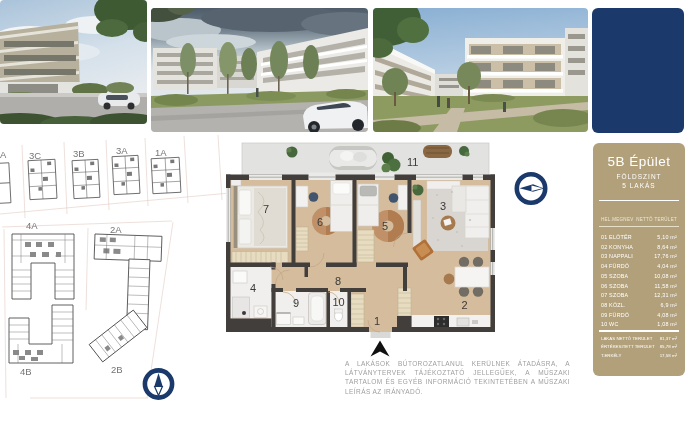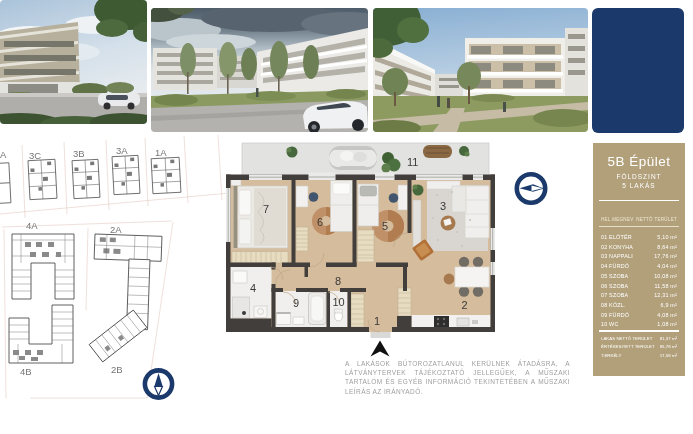--- a/index.html
+++ b/index.html
@@ -208,21 +208,21 @@
   <rect x="130" y="94" width="3" height="10" fill="#47514a"></rect>
 
   <ellipse cx="14" cy="12" rx="34" ry="26" fill="#415f36"></ellipse>
   <ellipse cx="40" cy="22" rx="16" ry="13" fill="#50703f"></ellipse>
   <ellipse cx="6" cy="40" rx="14" ry="10" fill="#4c6a3c"></ellipse>
 </svg>
 </div>
 
 <div class="abs" style="left:592px;top:8px;width:92px;height:125px;border-radius:6px;background:#1b3a6b;"></div>
 
-<div class="abs" style="left:593px;top:143px;width:92px;height:233px;border-radius:0;background:#b2a07b;color:#ffffff;">
+<div class="abs" style="left:593px;top:143px;width:92px;height:233px;border-radius:6px;background:#b2a07b;color:#ffffff;">
 
   <div style="text-align:center;margin-top:11px;font-size:13.5px;letter-spacing:0.5px;">5B Épület</div>
 
   <div style="text-align:center;margin-top:4px;font-size:6.5px;letter-spacing:1px;">FÖLDSZINT</div>
   <div style="text-align:center;margin-top:2px;font-size:6.5px;letter-spacing:1px;">5 LAKÁS</div>
 
   <div style="position:absolute;left:6px;right:6px;top:57px;height:1px;background:#ffffff;"></div>
 
   <div style="position:absolute;left:8px;right:8px;top:74px;font-size:4.5px;letter-spacing:0.3px;color:#efe7d2;">
     <span>HEL.MEGNEV</span><span style="float:right">NETTÓ TERÜLET</span>

